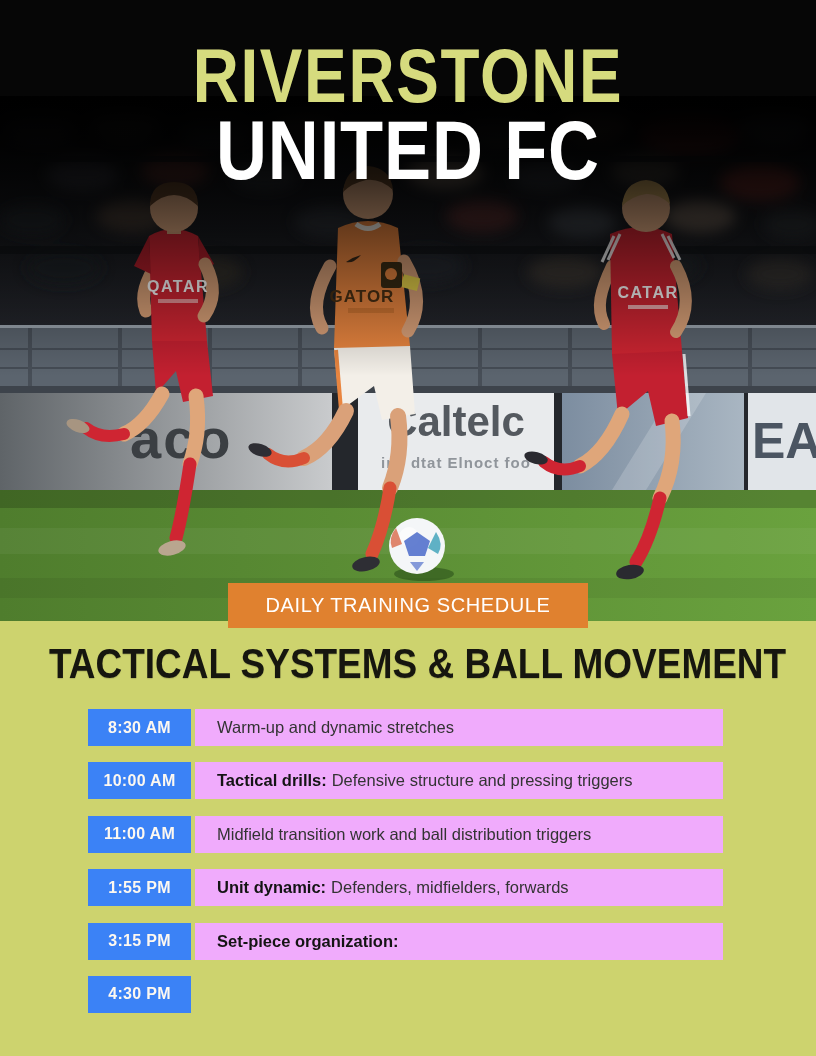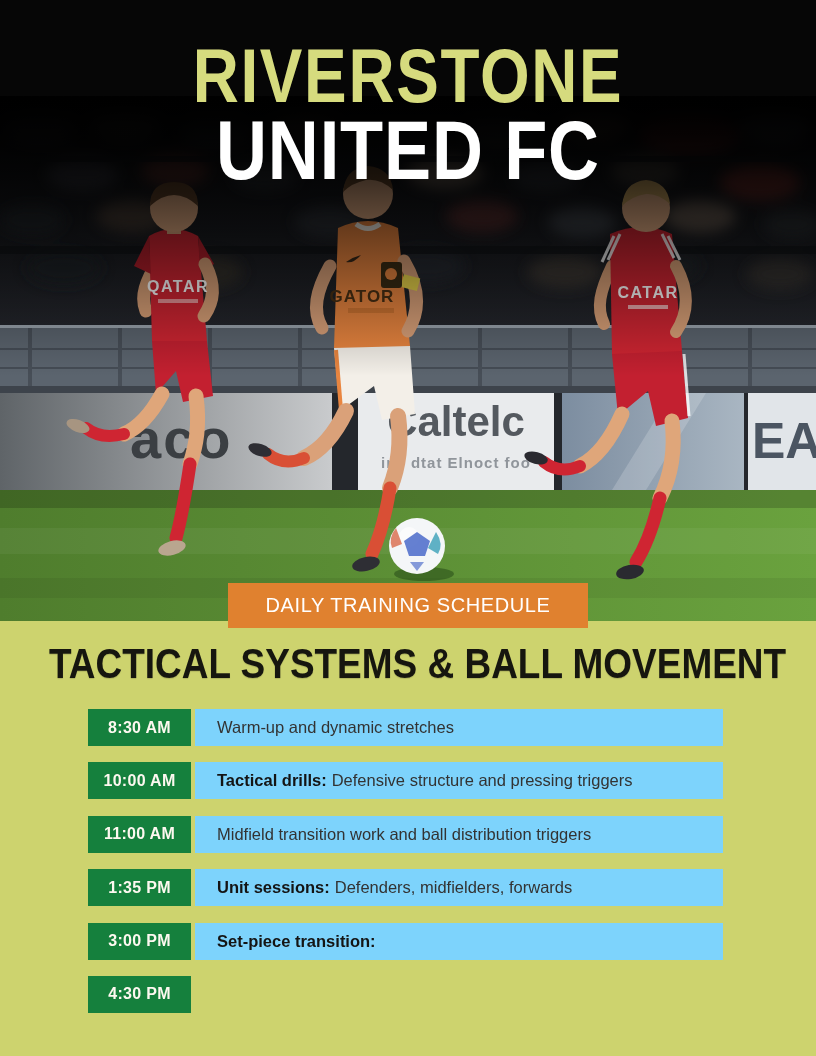--- a/index.html
+++ b/index.html
@@ -32,26 +32,26 @@
     position:absolute;left:0;top:640px;width:816px;margin:0;text-align:center;
     font-size:42px;font-weight:bold;color:#16160f;line-height:48px;
     transform:scaleX(.88);transform-origin:center;white-space:nowrap;
     text-shadow:0 1px 1px rgba(0,0,0,.15);
   }
   
   .schedule{position:absolute;left:88px;top:709px;width:635px;}
   .row{display:flex;height:37px;margin-bottom:16.4px;}
   .row:last-child{margin-bottom:0;gap:37px;}
   .time{
-    width:103px;flex:0 0 103px;background:#15803d;color:#fdf8f0;
+    width:103px;flex:0 0 103px;background:#3b82f6;color:#fdf8f0;
     font-size:16px;font-weight:bold;letter-spacing:.3px;
     display:flex;align-items:center;justify-content:center;
   }
   .desc{
-    flex:1;margin-left:4px;background:#7dd3fc;display:flex;align-items:center;
+    flex:1;margin-left:4px;background:#f0abfc;display:flex;align-items:center;
     padding-left:22px;font-size:16.5px;color:#333;white-space:nowrap;overflow:hidden;
   }
   .lead{font-weight:bold;color:#141414;}
   .lead:not(:empty){margin-right:.3em;}
 </style>
 </head>
 <body>
 
 <div class="page">
 
@@ -259,30 +259,30 @@
       </div>
     </div>
     <div class="row">
       <div class="time">11:00 AM</div>
       <div class="desc">
         <span class="lead"></span>
           <span>Midfield transition work and ball distribution triggers</span>
       </div>
     </div>
     <div class="row">
-      <div class="time">1:35 PM</div>
-      <div class="desc">
-        <span class="lead">Unit sessions:</span>
+      <div class="time">1:55 PM</div>
+      <div class="desc">
+        <span class="lead">Unit dynamic:</span>
           <span>Defenders, midfielders, forwards</span>
       </div>
     </div>
     <div class="row">
-      <div class="time">3:00 PM</div>
-      <div class="desc">
-        <span class="lead">Set-piece transition:</span>
+      <div class="time">3:15 PM</div>
+      <div class="desc">
+        <span class="lead">Set-piece organization:</span>
       </div>
     </div>
     <div class="row">
       <div class="time">4:30 PM</div>
     </div>
   </div>
 
 </div>
 
 </body></html>

